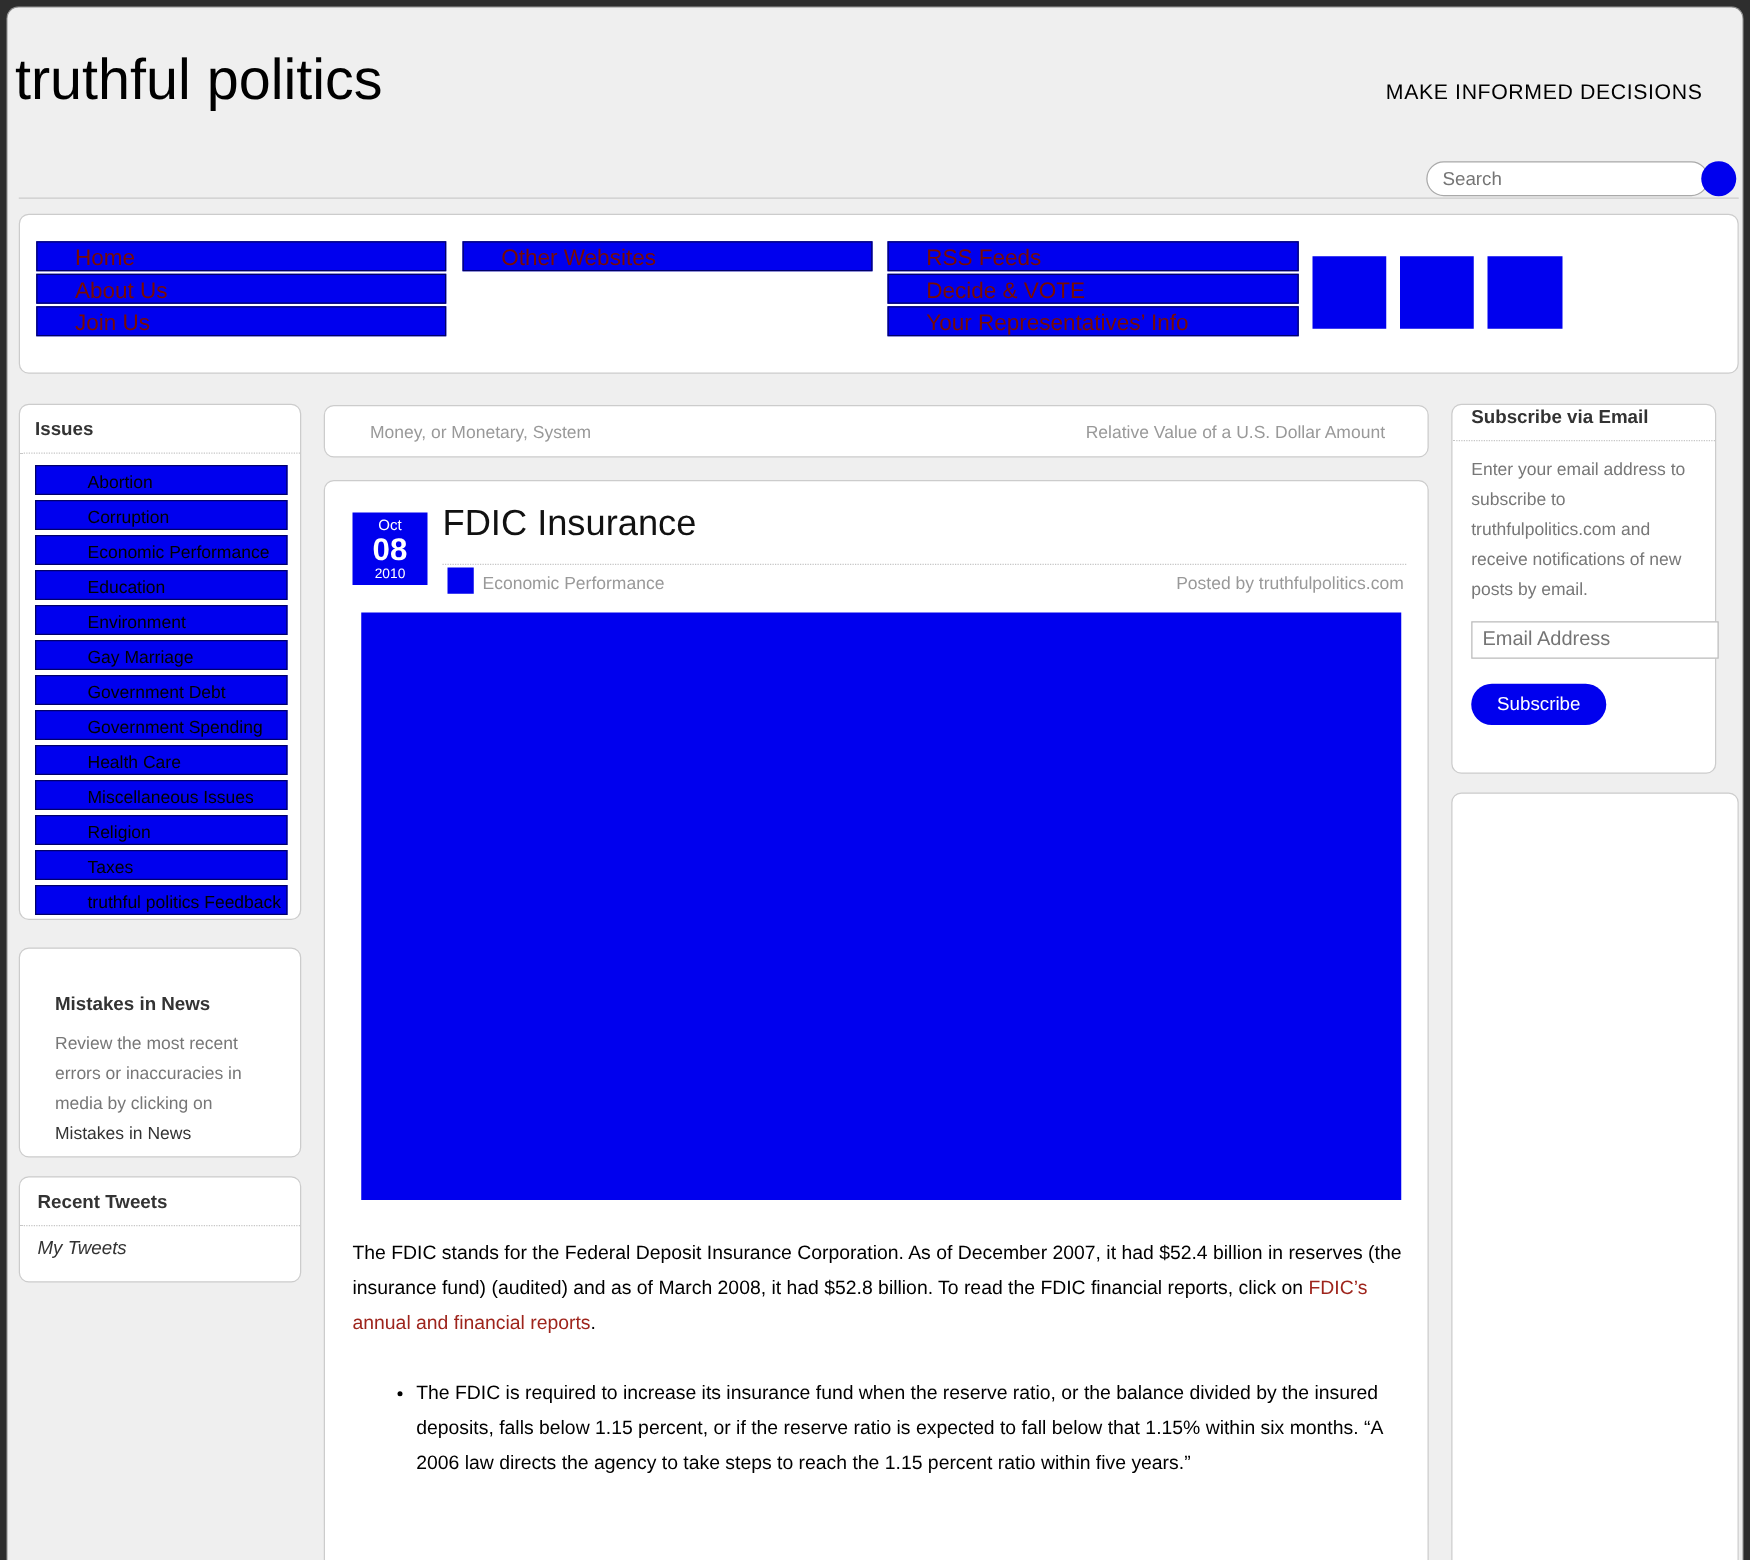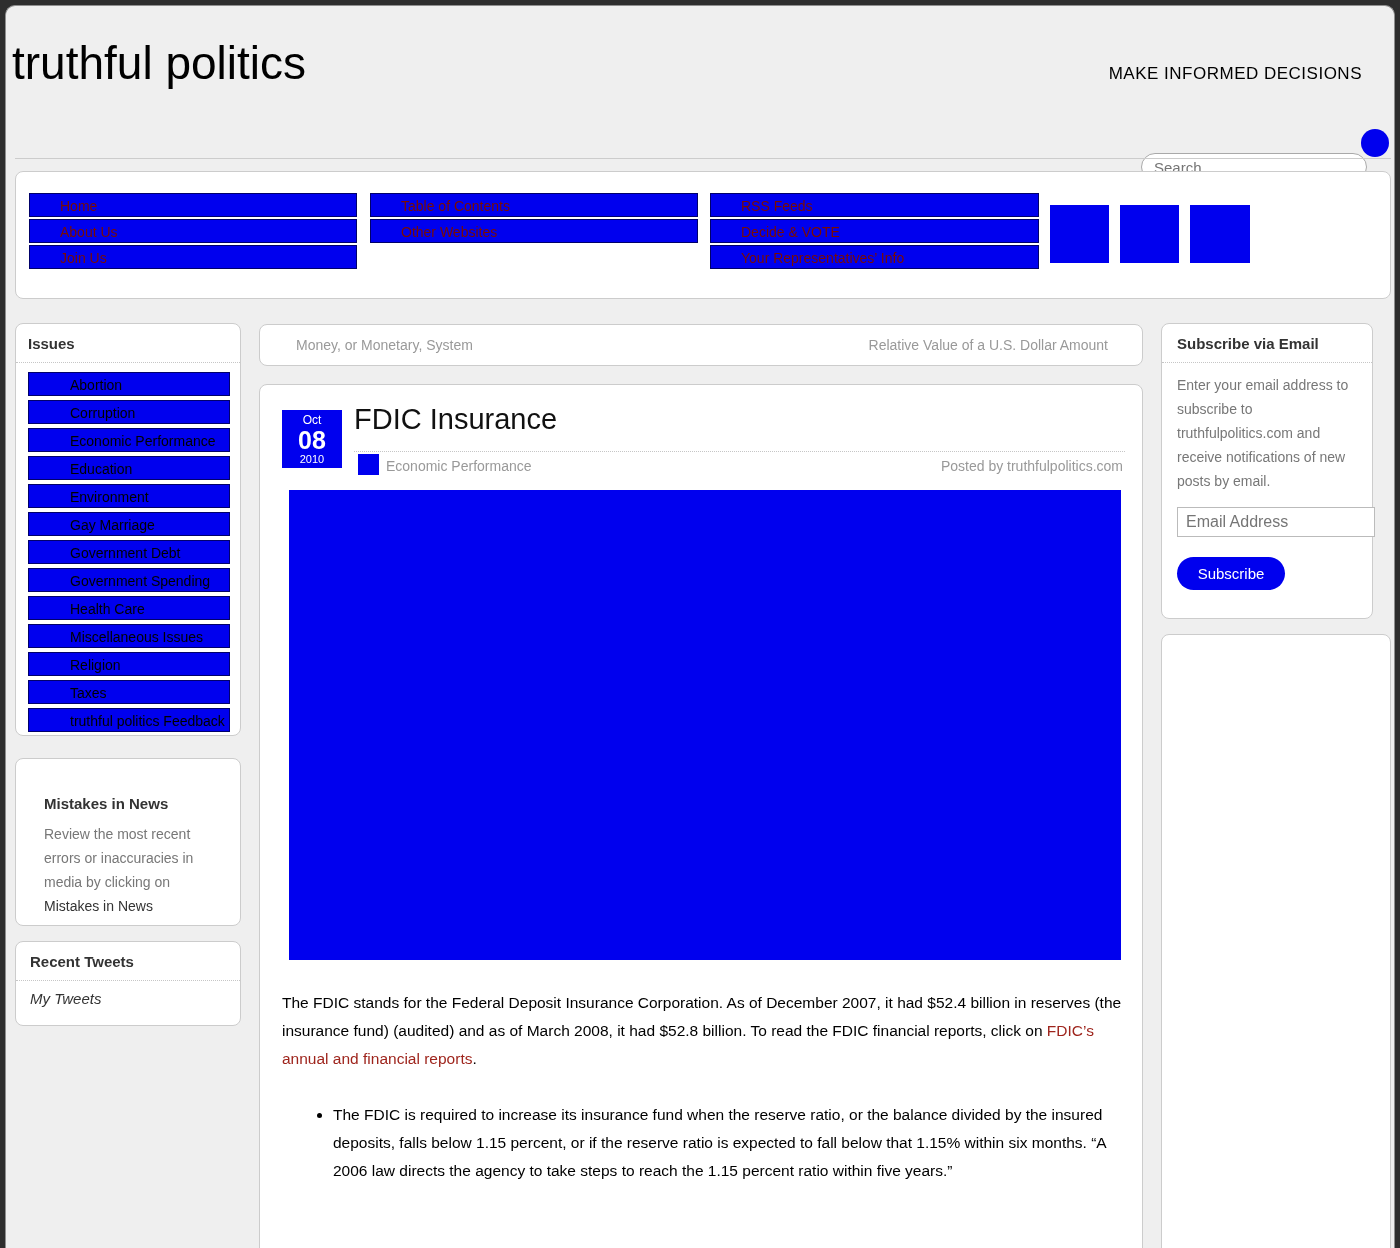--- a/index.html
+++ b/index.html
@@ -9,29 +9,29 @@
     border-radius:10px 10px 0 0;overflow:hidden;}
   
   .card{position:absolute;background:#fff;border:1px solid #ccc;border-radius:8px;box-sizing:border-box;}
   .dotted{border-top:1px dotted #c6c6c6;}
   .h-title{font-size:15px;font-weight:bold;color:#333;}
   
   .site-title{position:absolute;left:6px;top:30px;font-size:46px;color:#000;}
   .tagline{position:absolute;right:32px;top:58px;font-size:17px;color:#000;letter-spacing:.5px;}
   .search-input{position:absolute;left:1135px;top:123px;width:200px;height:26px;
     border:1px solid #a9a9a9;border-radius:14px;padding:0 12px;font-size:15px;color:#ec4899;outline:none;
-    font-family:"Liberation Sans",sans-serif;margin-top:24px;}
+    font-family:"Liberation Sans",sans-serif;}
   .search-btn{position:absolute;left:1355px;top:123px;width:28px;height:28px;border-radius:50%;
     border:none;cursor:pointer;}
   .header-rule{position:absolute;left:9px;top:152px;width:1376px;height:0;border-top:1px solid #ccc;}
   
   .navbox{left:9px;top:165px;width:1376px;height:128px;}
   .navcol{position:absolute;top:21px;}
   .nav-btn{display:block;width:328px;height:24px;line-height:24px;margin-bottom:2px;
-    color:#7a0c00;font-size:14px;text-decoration:none;padding-left:30px;box-sizing:border-box;
+    color:#7a0c00;font-size:18px;text-decoration:none;padding-left:30px;box-sizing:border-box;
     border:1px solid #00006a;}
   .social{position:absolute;top:33px;width:59px;height:58px;border:none;cursor:pointer;}
   
   .blue{background:#0000ee;}
   
   .issuesbox{left:9px;top:317px;width:226px;height:413px;padding:11px 12px;}
   .issue-item{display:block;width:202px;height:24px;line-height:24px;margin-bottom:4px;
     color:#000;font-size:14px;text-decoration:none;padding-left:41px;box-sizing:border-box;
     border:1px solid #00006a;}
   .mistakesbox{left:9px;top:752px;width:226px;height:168px;padding:36px 28px;}
@@ -54,21 +54,21 @@
   .cat-label{position:absolute;left:126px;top:73px;font-size:14px;color:#999;text-decoration:none;}
   .posted-by{position:absolute;right:19px;top:73px;font-size:14px;color:#999;}
   .post-image{position:absolute;left:29px;top:105px;width:832px;height:470px;}
   .post-body{position:absolute;left:22px;top:574px;width:840px;font-size:15.5px;color:#000;line-height:28px;}
   .post-body p{margin:0;}
   .p1{margin-top:30px !important;}
   .p2{margin-top:26px !important;}
   .post-body ul{margin:28px 0 0 0;padding-left:51px;}
   .body-link{color:#9e241c;text-decoration:none;}
   
-  .subscribebox{left:1155px;top:317px;width:212px;height:296px;padding:11px 15px;}
+  .subscribebox{left:1155px;top:317px;width:212px;height:296px;padding:1px 15px;}
   .sub-text{margin-top:10px;font-size:14px;color:#777;line-height:24px;}
   .email-input{width:198px;height:30px;margin-top:14px;border:1px solid #bbb;padding:0 8px;
     font-size:16px;color:#333;outline:none;box-sizing:border-box;font-family:"Liberation Sans",sans-serif;}
   .subscribe-btn{margin-top:20px;width:108px;height:33px;border:none;border-radius:17px;
     color:#fff;font-size:15px;cursor:pointer;font-family:"Liberation Sans",sans-serif;}
   .emptybox{left:1155px;top:628px;width:230px;height:700px;}
 </style>
 </head>
 <body>
 
@@ -80,21 +80,20 @@
   <button class="search-btn blue"></button>
   <div class="header-rule"></div>
 
   <div class="card navbox">
     <div class="navcol" style="left:13px;">
       <a href="#" class="nav-btn blue">Home</a>
       <a href="#" class="nav-btn blue">About Us</a>
       <a href="#" class="nav-btn blue">Join Us</a>
     </div>
     <div class="navcol" style="left:354px;">
-      <a href="#" class="nav-btn blue">Table of Contents</a>
       <a href="#" class="nav-btn blue">Other Websites</a>
     </div>
     <div class="navcol" style="left:694px;width:329px;">
       <a href="#" class="nav-btn blue" style="width:329px;">RSS Feeds</a>
       <a href="#" class="nav-btn blue" style="width:329px;">Decide &amp; VOTE</a>
       <a href="#" class="nav-btn blue" style="width:329px;">Your Representatives’ Info</a>
     </div>
     <button class="social blue" style="left:1034px;"></button>
     <button class="social blue" style="left:1104px;"></button>
     <button class="social blue" style="left:1174px;width:60px;"></button>

